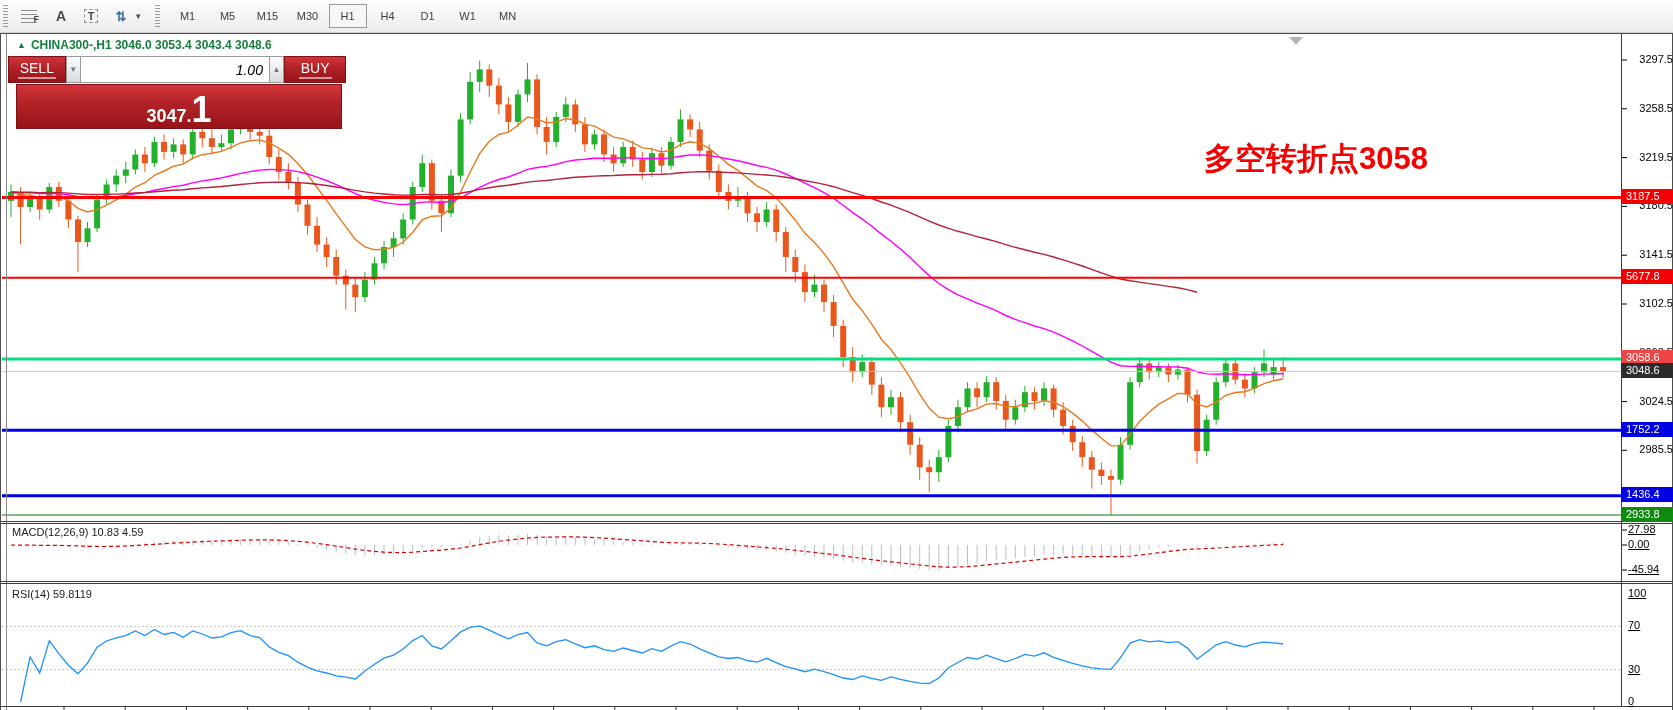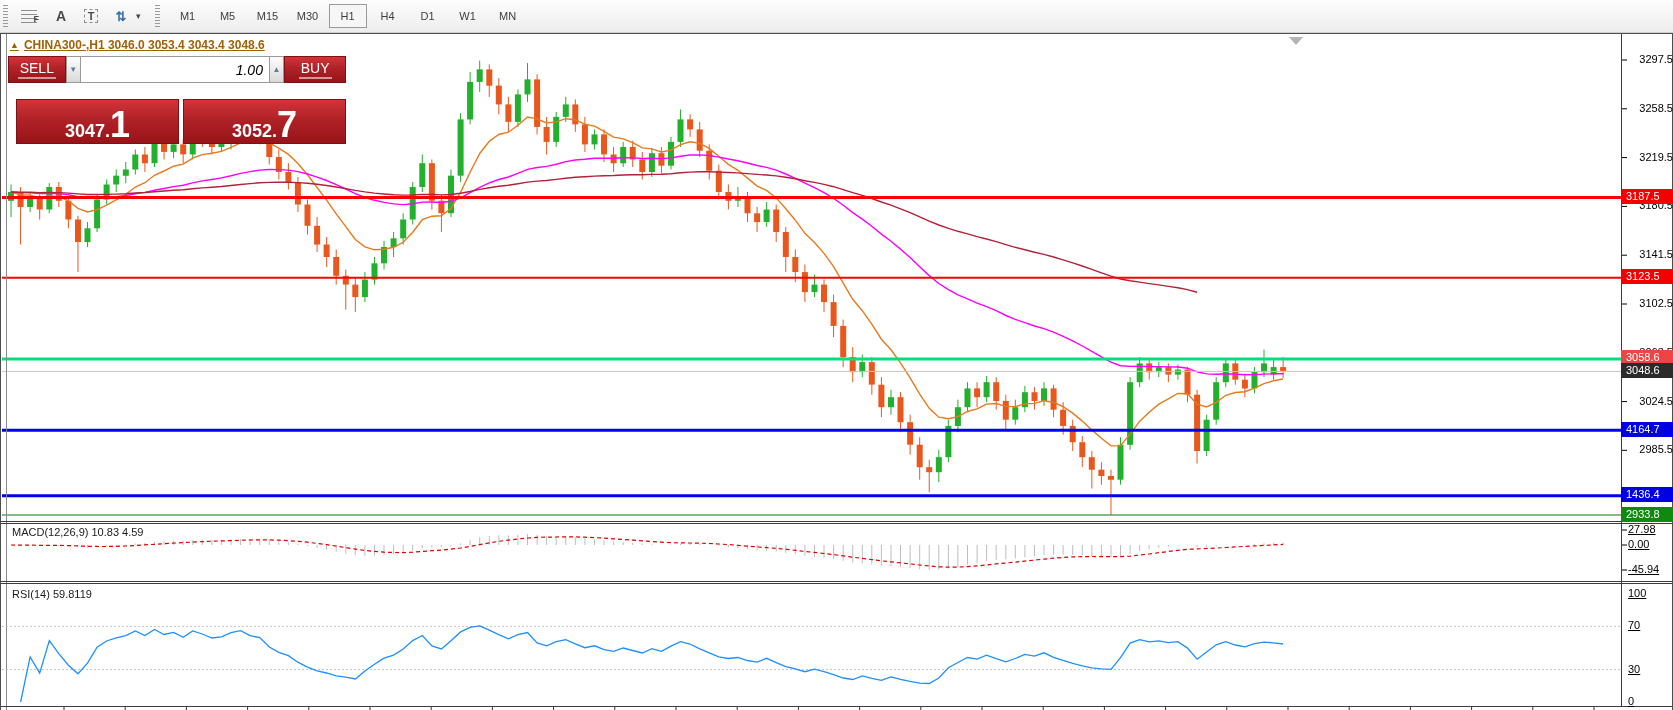--- a/index.html
+++ b/index.html
@@ -24,40 +24,40 @@
   .caret{font-size:9px;color:#444;margin:0 2px 0 0;}
   .tf{min-width:28px;height:22px;padding:0 4px;margin:0 1px;display:flex;align-items:center;
     justify-content:center;font-size:11px;color:#3d3d3d;border:1px solid transparent;}
   .tf.active{background:#f6f6f6;border:1px solid #9a9a9a;}
 
   
   .chart-window{position:absolute;top:33px;left:0;width:1671px;height:676px;
     border:1px solid #4d4d4d;background:#fff;}
   svg.layer{position:absolute;top:0;left:0;}
 
-  .info-line{position:absolute;left:9px;top:4px;font-size:12px;font-weight:bold;
-    color:#a16207;letter-spacing:0;text-decoration:underline;}
+  .info-line{position:absolute;left:16px;top:4px;font-size:12px;font-weight:bold;
+    color:#15803d;letter-spacing:0;}
   .info-line .tri{font-size:9px;margin-right:5px;vertical-align:1px;}
 
   
   .trade-panel{position:absolute;left:7px;top:22px;width:338px;}
   .tp-row1{display:flex;height:27px;}
   .btn-red{background:linear-gradient(#d23439 0%,#b02227 45%,#971419 100%);
     border:1px solid #7e1016;color:#fff;display:flex;align-items:center;justify-content:center;
     box-sizing:border-box;}
   .tp-sell{width:69px;font-size:14px;}
   .tp-buy{width:74px;font-size:14px;}
   .tp-sell span,.tp-buy span{border-bottom:2px solid rgba(255,255,255,.55);padding:0 2px 1px;}
   .spin{width:18px;background:linear-gradient(#fdfdfd,#d9d9d9);border:1px solid #9a9a9a;
     display:flex;align-items:center;justify-content:center;font-size:8px;color:#5b7a9e;
     box-sizing:border-box;}
   .vol{flex:1;border:1px solid #9a9a9a;border-left:none;border-right:none;
     font-size:14px;text-align:right;padding:0 6px 0 0;color:#000;outline:none;
     font-family:"Liberation Sans",sans-serif;box-sizing:border-box;background:#fff;font-style:italic;}
-  .tp-row2{display:flex;margin-top:16px;height:45px;padding-left:8px;}
+  .tp-row2{display:flex;margin-top:1px;height:45px;padding-left:8px;}
   .price-box{flex:1;display:flex;align-items:flex-end;justify-content:center;
     padding-bottom:3px;}
   .price-box .small{font-size:18px;font-weight:bold;line-height:1;}
   .price-box .big{font-size:36px;font-weight:bold;line-height:.82;}
   .gap{width:4px;}
 
   
   .ytick{position:absolute;left:1628px;width:45px;font-size:11px;color:#000;height:14px;
     line-height:14px;text-align:right;}
   .badge{position:absolute;left:1621px;width:52px;font-size:11px;color:#fff;height:15px;
@@ -576,47 +576,44 @@
       <div class="btn-red tp-buy">
         <span>BUY</span>
       </div>
     </div>
     <div class="tp-row2">
       <div class="btn-red price-box">
         <span class="small">3047.</span>
         <span class="big">1</span>
       </div>
       <div class="gap"></div>
-      <div class="btn-red price-box">
-        <span class="small">3052.</span>
-        <span class="big">7</span>
-      </div>
     </div>
   </div>
 
+  <div class="annotation">多空转折点3058</div>
 
   <div class="panel-label" style="top:492px">MACD(12,26,9) 10.83 4.59</div>
   <div class="panel-label" style="top:554px">RSI(14) 59.8119</div>
 </div>
 
 <div id="axis-labels">
     <div class="ytick" style="top: 52px;">3297.5</div>
     <div class="ytick" style="top: 101px;">3258.5</div>
     <div class="ytick" style="top: 150px;">3219.5</div>
     <div class="ytick" style="top: 198px;">3180.5</div>
     <div class="ytick" style="top: 247px;">3141.5</div>
     <div class="ytick" style="top: 296px;">3102.5</div>
     <div class="ytick" style="top: 345px;">3063.5</div>
     <div class="ytick" style="top: 394px;">3024.5</div>
     <div class="ytick" style="top: 442px;">2985.5</div>
     <div class="badge" style="top: 189px; background: rgb(245, 0, 0);">3187.5</div>
-    <div class="badge" style="top: 269px; background: rgb(245, 0, 0);">3123.5</div>
+    <div class="badge" style="top: 269px; background: rgb(245, 0, 0);">5677.8</div>
     <div class="badge" style="top: 350px; background: #ef4444;">3058.6</div>
     <div class="badge" style="top: 363px; background: rgb(43, 43, 43);">3048.6</div>
-    <div class="badge" style="top: 422px; background: rgb(0, 0, 224);">4164.7</div>
+    <div class="badge" style="top: 422px; background: rgb(0, 0, 224);">1752.2</div>
     <div class="badge" style="top: 487px; background: rgb(0, 0, 224);">1436.4</div>
     <div class="badge" style="top: 507px; background: rgb(15, 138, 15);">2933.8</div>
     <div class="ind-tick" style="top: 523px;">27.98</div>
     <div class="ind-tick" style="top: 538px;">0.00</div>
     <div class="ind-tick" style="top: 563px;">-45.94</div>
     <div class="ind-tick" style="top: 587px;">100</div>
     <div class="ind-tick" style="top: 619px;">70</div>
     <div class="ind-tick" style="top: 663px;">30</div>
     <div class="ind-tick" style="top: 695px;">0</div>
   </div>

